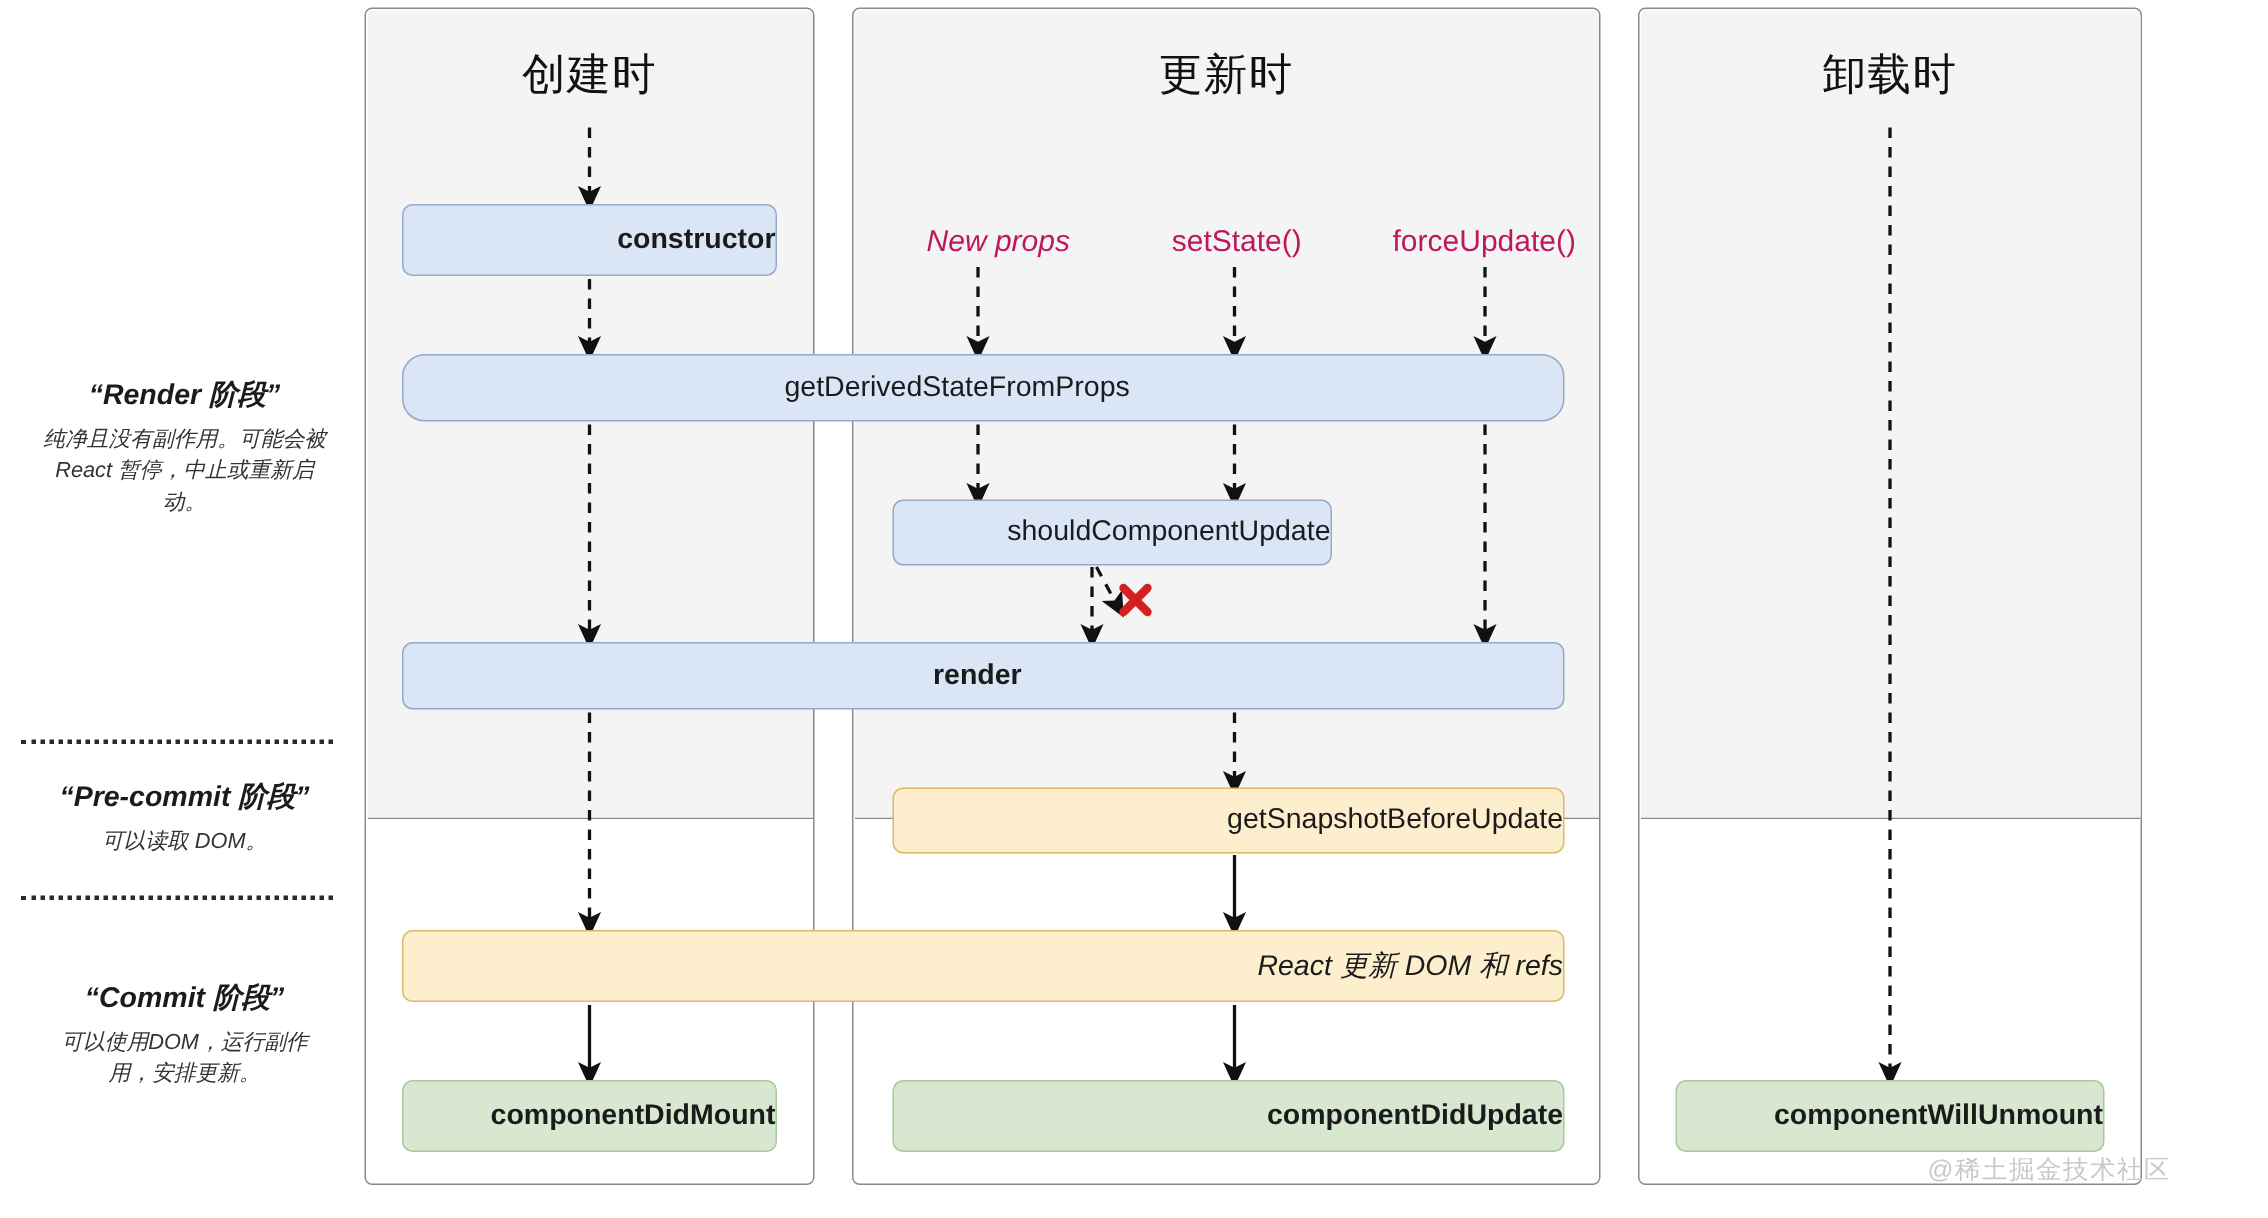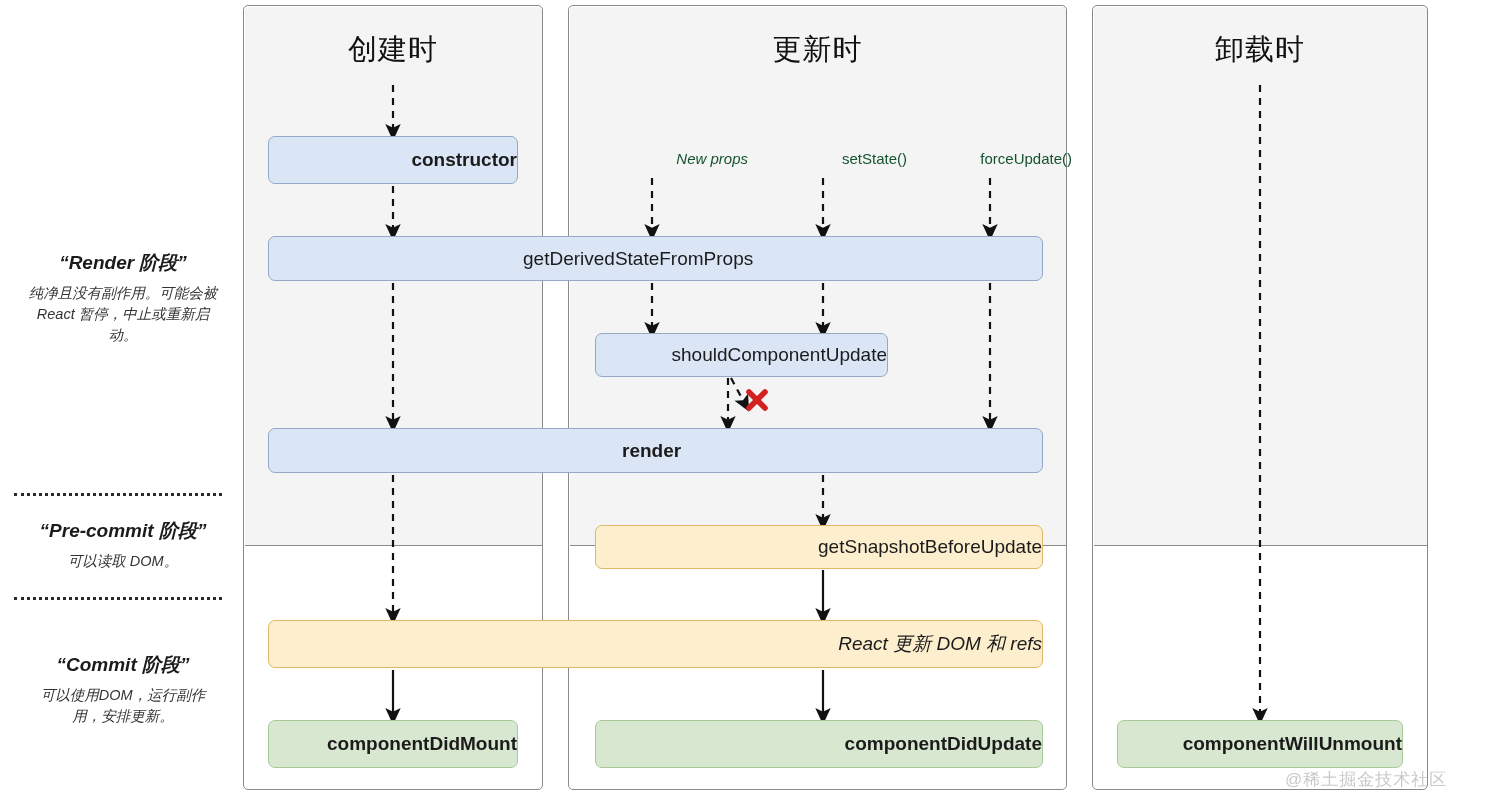--- a/index.html
+++ b/index.html
@@ -30,21 +30,21 @@
   .node.blue{background:#dae5f5;border:1.4px solid #93a9c6;}
   .node.yellow{background:#fdeecd;border:1.4px solid #dfb768;}
   .node.green{background:#d8e7d0;border:1.4px solid #a8c79a;}
   .node .lbl{display:block;}
   .b{font-weight:700;}
   .i{font-style:italic;}
 
   .node.span-label{justify-content:flex-start;}
 
   
-  .trigger{position:absolute;text-align:right;font-size:15px;color:#14532d;white-space:nowrap;}
+  .trigger{position:absolute;text-align:center;font-size:20px;color:#be185d;white-space:nowrap;}
 
   
   svg.wires{position:absolute;left:0;top:0;width:1512px;height:812px;pointer-events:none;}
 
   
   .watermark{
     position:absolute;font-size:17px;color:#c9c9c9;white-space:nowrap;
     letter-spacing:1px;
   }
 </style>
@@ -129,21 +129,21 @@
     <g stroke="#d32020" stroke-width="5.6" stroke-linecap="round">
       <line x1="749" y1="392" x2="765" y2="408"></line>
       <line x1="765" y1="392" x2="749" y2="408"></line>
     </g>
   </svg>
 
   <div class="node blue" style="left:268px;top:136px;width:250px;height:48px;">
     <span class="lbl b">constructor</span>
   </div>
 
-  <div class="node blue span-label" style="left:268px;top:236px;width:775px;height:45px;">
+  <div class="node blue span-label" style="left:268px;top:236px;width:775px;height:45px;border-radius:15px;">
     <span class="lbl" style="margin-left:254px;">getDerivedStateFromProps</span>
   </div>
 
   <div class="node blue" style="left:595px;top:333px;width:293px;height:44px;">
     <span class="lbl">shouldComponentUpdate</span>
   </div>
 
   <div class="node blue span-label" style="left:268px;top:428px;width:775px;height:45px;">
     <span class="lbl b" style="margin-left:353px;">render</span>
   </div>

